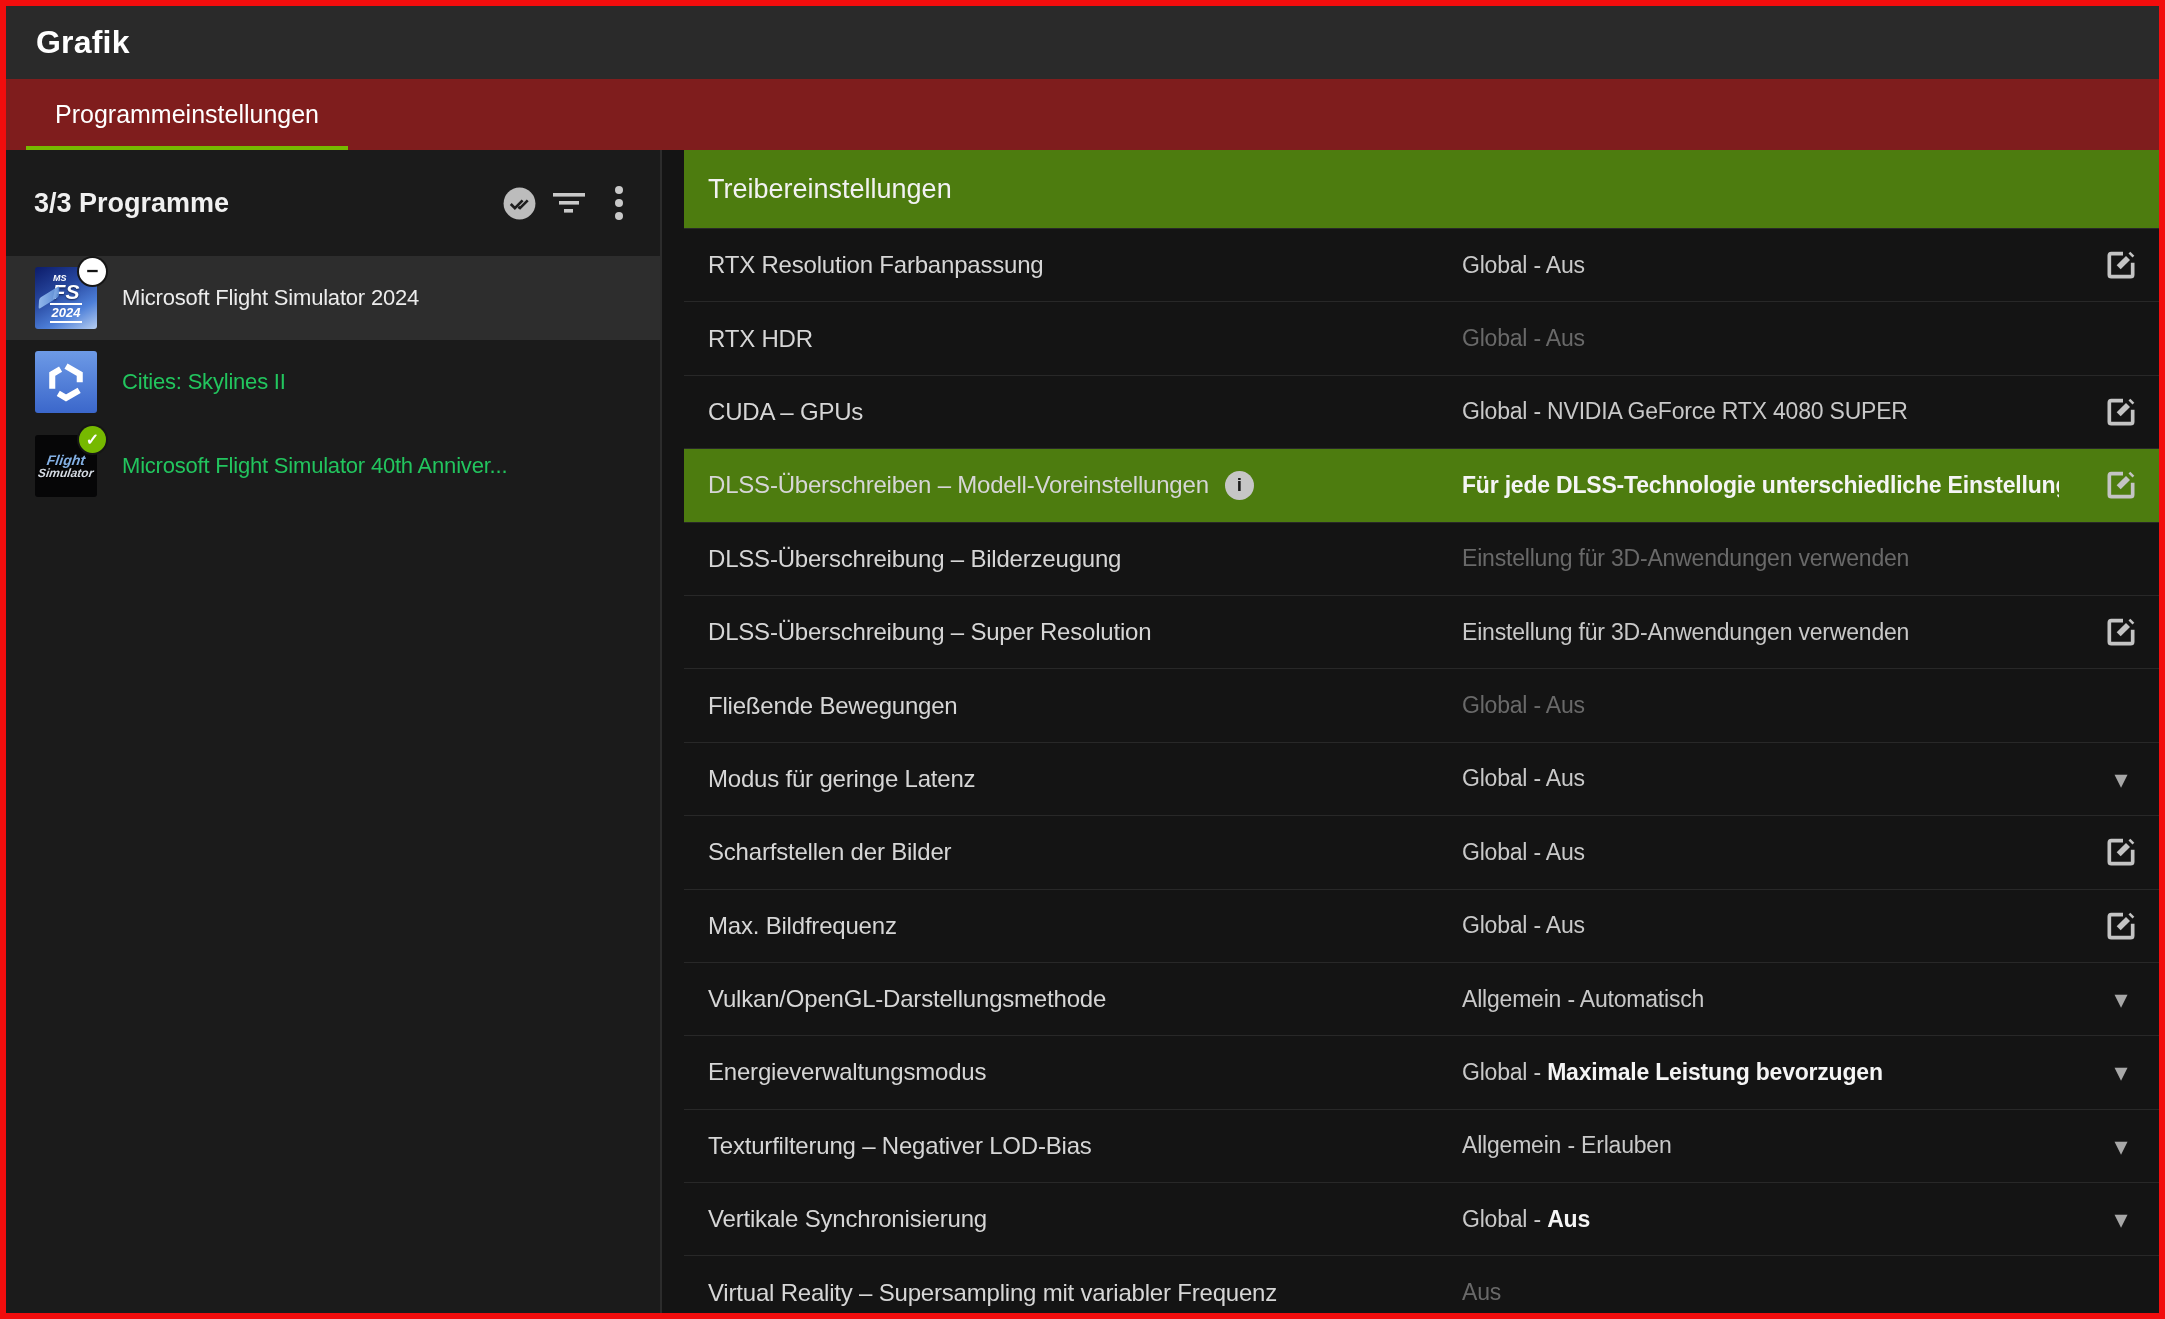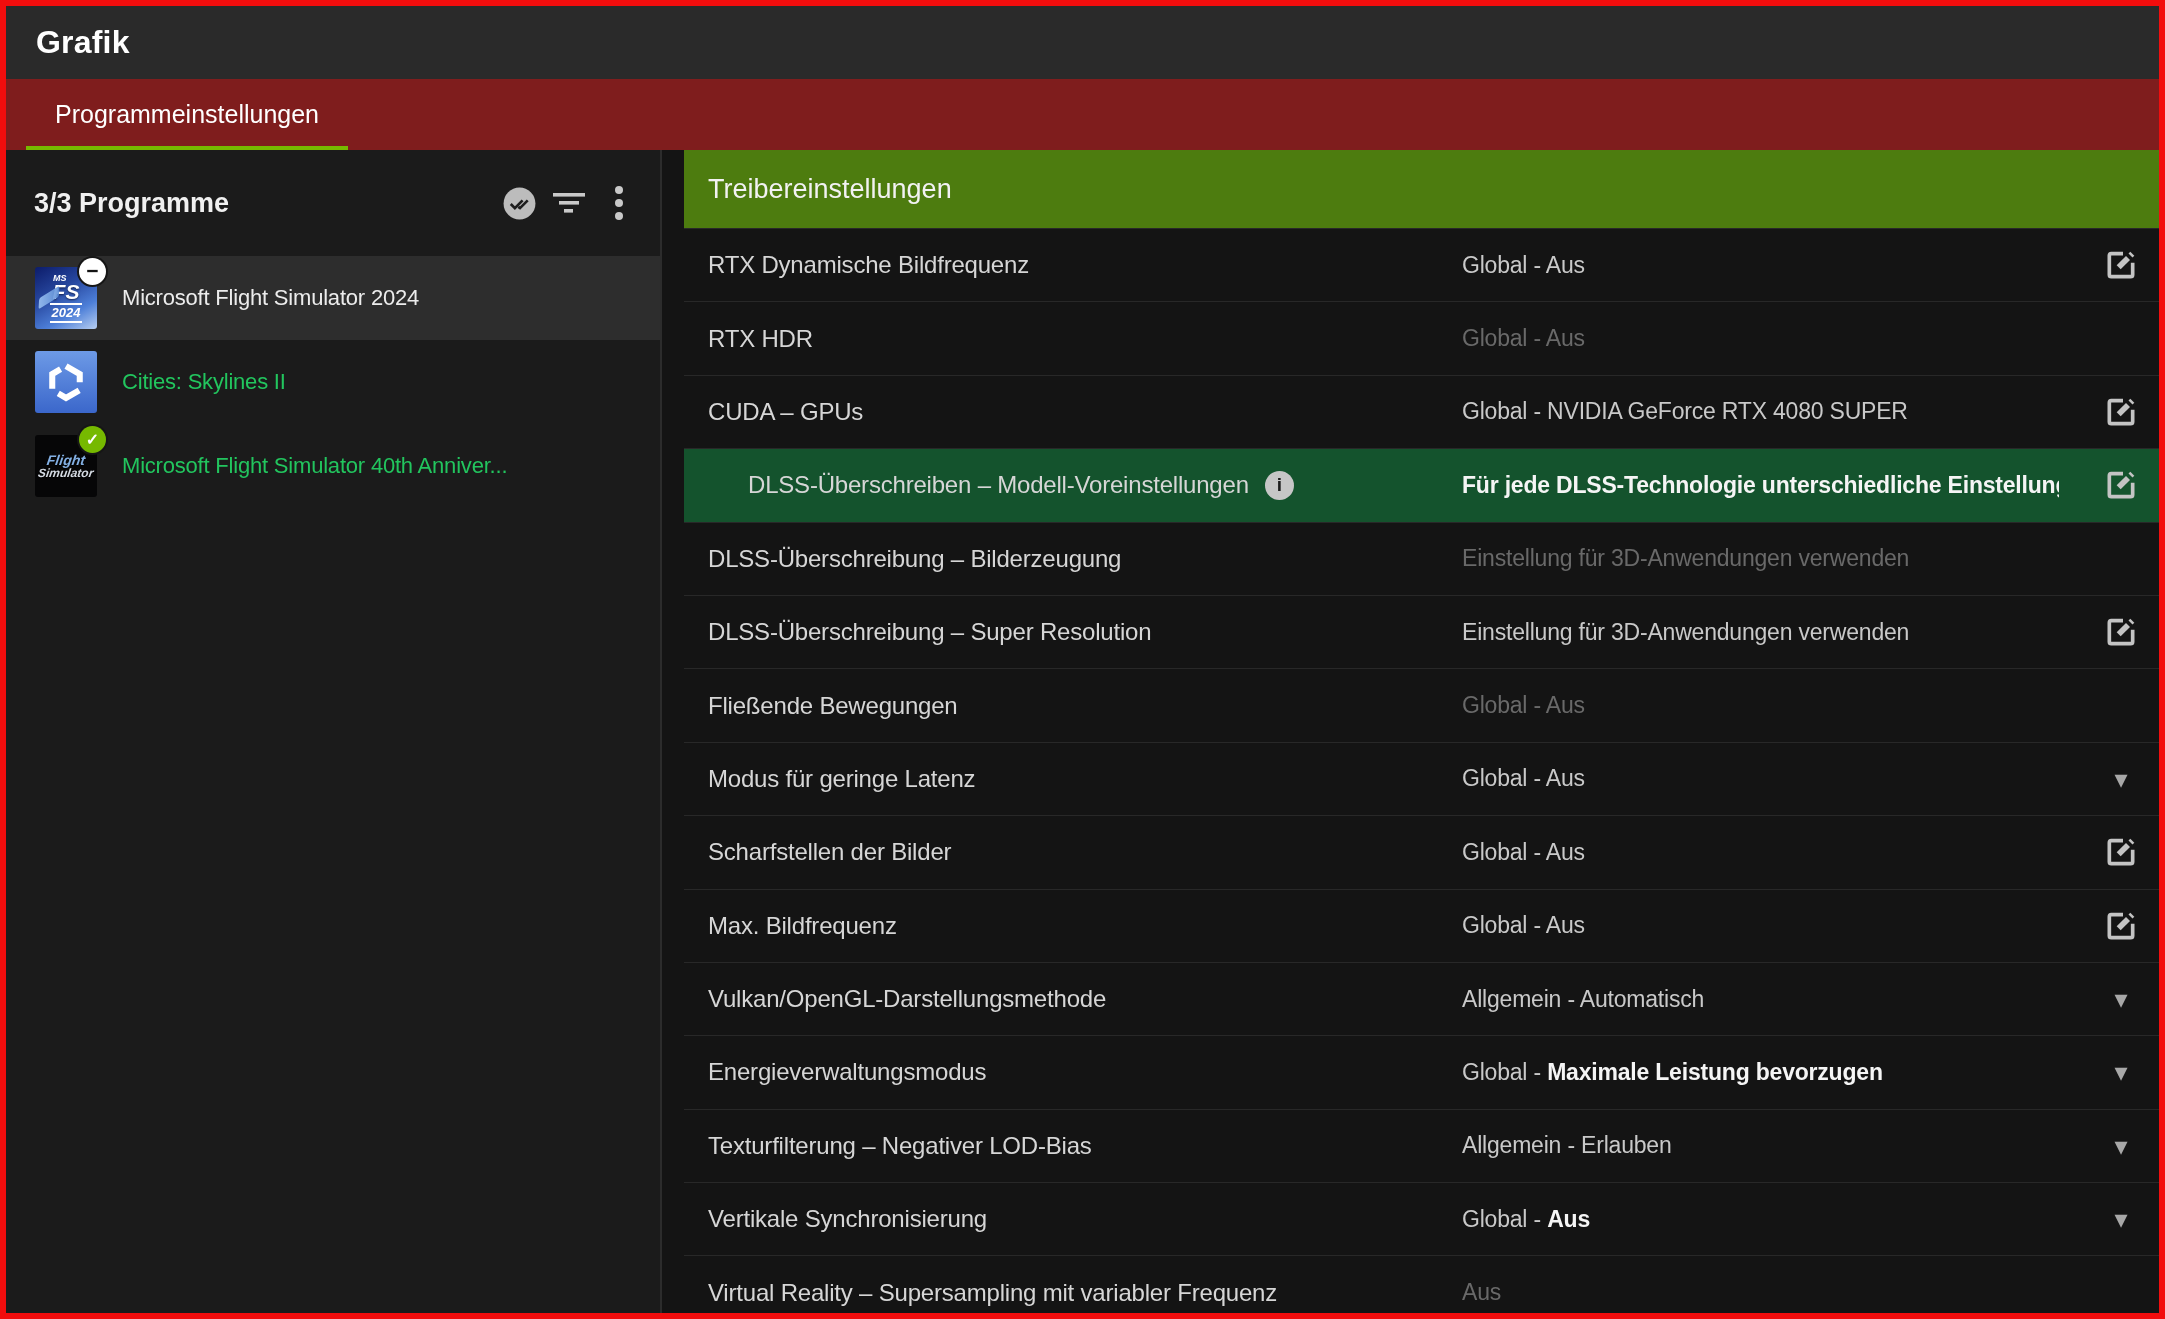--- a/index.html
+++ b/index.html
@@ -97,21 +97,21 @@
   .main-header {
     height:78px; flex:none; background:#4d7c0f;
     display:flex; align-items:center; padding-left:24px;
   }
   .main-header-title { font-size:27px; font-weight:500; color:#f2f2f2; }
   .settings-list { flex:1; overflow:hidden; }
   .row {
     height:73.4px; border-top:1px solid #282828; position:relative;
     display:flex; align-items:center; cursor:pointer;
   }
-  .row.highlighted { background:#14532d;padding-left:40px; }
+  .row.highlighted { background:#4d7c0f; }
   .row-label-wrap { display:flex; align-items:center; padding-left:24px; }
   .row-label { font-size:24px; color:#d6d6d6; letter-spacing:-0.2px; white-space:nowrap; }
   .info-icon {
     margin-left:16px; width:29px; height:29px; border-radius:50%; background:#c6c6c6;
     color:#1c1c1c; font-size:19px; font-weight:700; font-style:normal;
     display:flex; align-items:center; justify-content:center; flex:none;
   }
   .row-value {
     position:absolute; left:778px; right:100px; font-size:23px; letter-spacing:-0.2px;
     color:#c9c9c9; white-space:nowrap; overflow:hidden;
@@ -207,21 +207,21 @@
     </div>
 
     <div class="main">
       <div class="panel">
         <div class="main-header">
           <div class="main-header-title">Treibereinstellungen</div>
         </div>
         <div class="settings-list">
   <div class="row">
     <div class="row-label-wrap">
-      <span class="row-label">RTX Dynamische Bildfrequenz</span>
+      <span class="row-label">RTX Resolution Farbanpassung</span>
 
     </div>
     <div class="row-value"><span class="v-plain">Global - Aus</span></div>
     <div class="row-action">
       <svg class="edit" width="40" height="40" viewBox="0 0 24 24" fill="none" stroke="#c4c4c4">
         <path d="M13.2 5.2H6.2c-.7 0-1.2.5-1.2 1.2v11.4c0 .7.5 1.2 1.2 1.2h11.6c.7 0 1.2-.5 1.2-1.2v-7.2" stroke-width="2.2"></path>
         <path d="M10.6 13.4l5.6-5.6" stroke-width="3.4"></path>
         <path d="M17.7 6.3l1.1-1.1" stroke-width="3.4"></path>
       </svg>
 

